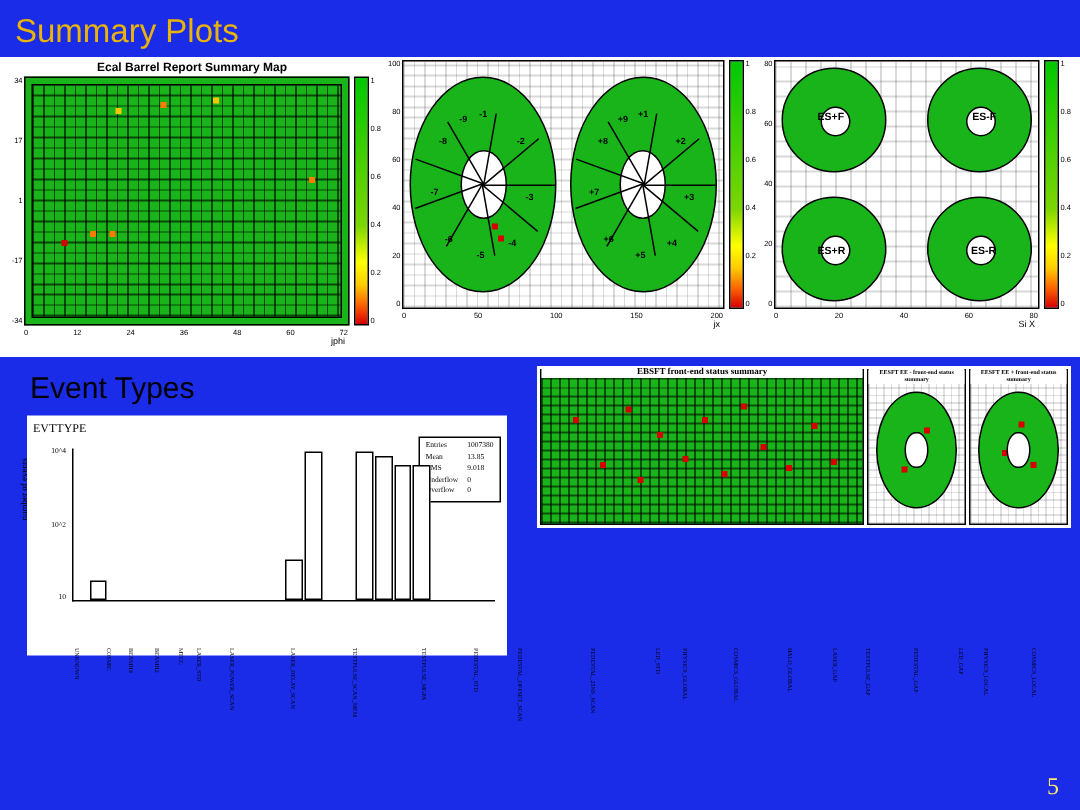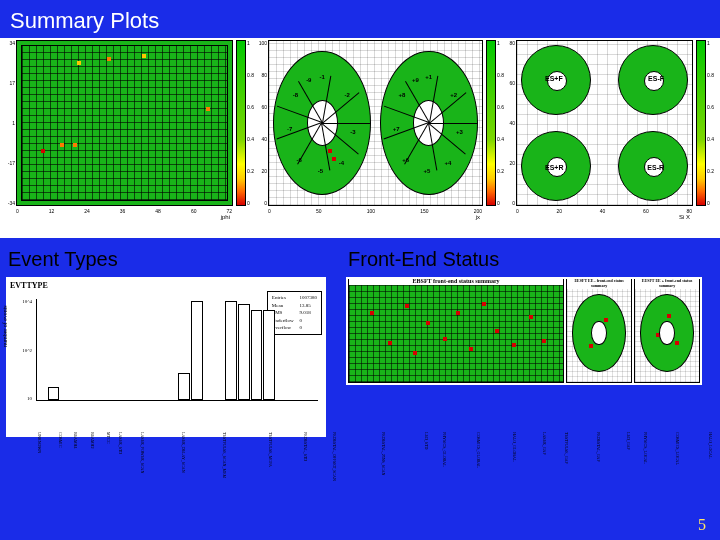--- a/index.html
+++ b/index.html
@@ -5,21 +5,21 @@
   * { box-sizing: border-box; margin: 0; padding: 0; }
   body {
     width: 720px;
     height: 540px;
     background: #1a2ce8;
     font-family: Georgia, 'Times New Roman', serif;
     position: relative;
     overflow: hidden;
   }
   .section-title {
-    color: #ffffff;
+    color: #eab308;
     font-size: 22px;
     padding: 8px 10px 4px 10px;
     font-family: Arial, Helvetica, sans-serif;
   }
   
   .summary-row {
     background: #fff;
     margin: 0;
     display: flex;
     gap: 0;
@@ -151,33 +151,34 @@
     left: 25px; top: 25px;
   }
   .es-label { position: absolute; font-size: 7px; font-weight: bold; }
 
   
   .row2 {
     display: flex;
     gap: 20px;
     margin-top: 6px;
     padding: 0 6px;
+    justify-content: flex-end;
   }
   .row2 .col-title { color: #000; font-size: 20px; margin: 4px 2px 6px 2px; font-family: Arial, Helvetica, sans-serif;}
   .evt-panel, .fes-panel {
     background: #fff;
   }
   .evt-panel {
     width: 320px;
     height: 160px;
     position: relative;
     font-size: 6px;
     padding: 4px;
   }
-  .evt-title { font-weight: bold; font-size: 8px; }
+  .evt-title { font-weight: normal; font-size: 8px; }
   .evt-stats {
     position: absolute; right: 4px; top: 14px;
     border: 1px solid #000;
     font-size: 5px;
     padding: 1px 2px;
     line-height: 1.1;
   }
   .evt-stats td:first-child { padding-right: 4px; }
   .evt-axes {
     position: absolute;
@@ -270,20 +271,21 @@
   }
 </style>
 </head>
 <body>
 
 <div class="section-title">Summary Plots</div>
 
 <div class="summary-row">
 
   <div class="plot" style="width:252px">
+    <div class="plot-title">Ecal Barrel Report Summary Map</div>
     <div class="plot-body" style="height:166px">
       <div class="yticks" style="width:14px">
         <span>34</span>
         <span>17</span>
         <span>1</span>
         <span>-17</span>
         <span>-34</span>
       </div>
       <div class="grid" style="flex:1">
         <div class="grid-cells"></div>
@@ -535,21 +537,20 @@
           <span>PEDESTAL_GAP</span>
           <span>LED_GAP</span>
           <span>PHYSICS_LOCAL</span>
           <span>COSMICS_LOCAL</span>
           <span>HALO_LOCAL</span>
         </div>
     </div>
   </div>
 
   <div>
-    <div class="col-title">Front-End Status</div>
     <div class="fes-panel">
       <div class="fes-left" style="position:relative">
         <div class="fes-left-title">EBSFT front-end status summary</div>
         <div class="dot r" style="left:10%; top:30%"></div>
         <div class="dot r" style="left:18%; top:60%"></div>
         <div class="dot r" style="left:26%; top:24%"></div>
         <div class="dot r" style="left:30%; top:70%"></div>
         <div class="dot r" style="left:36%; top:40%"></div>
         <div class="dot r" style="left:44%; top:56%"></div>
         <div class="dot r" style="left:50%; top:30%"></div>

